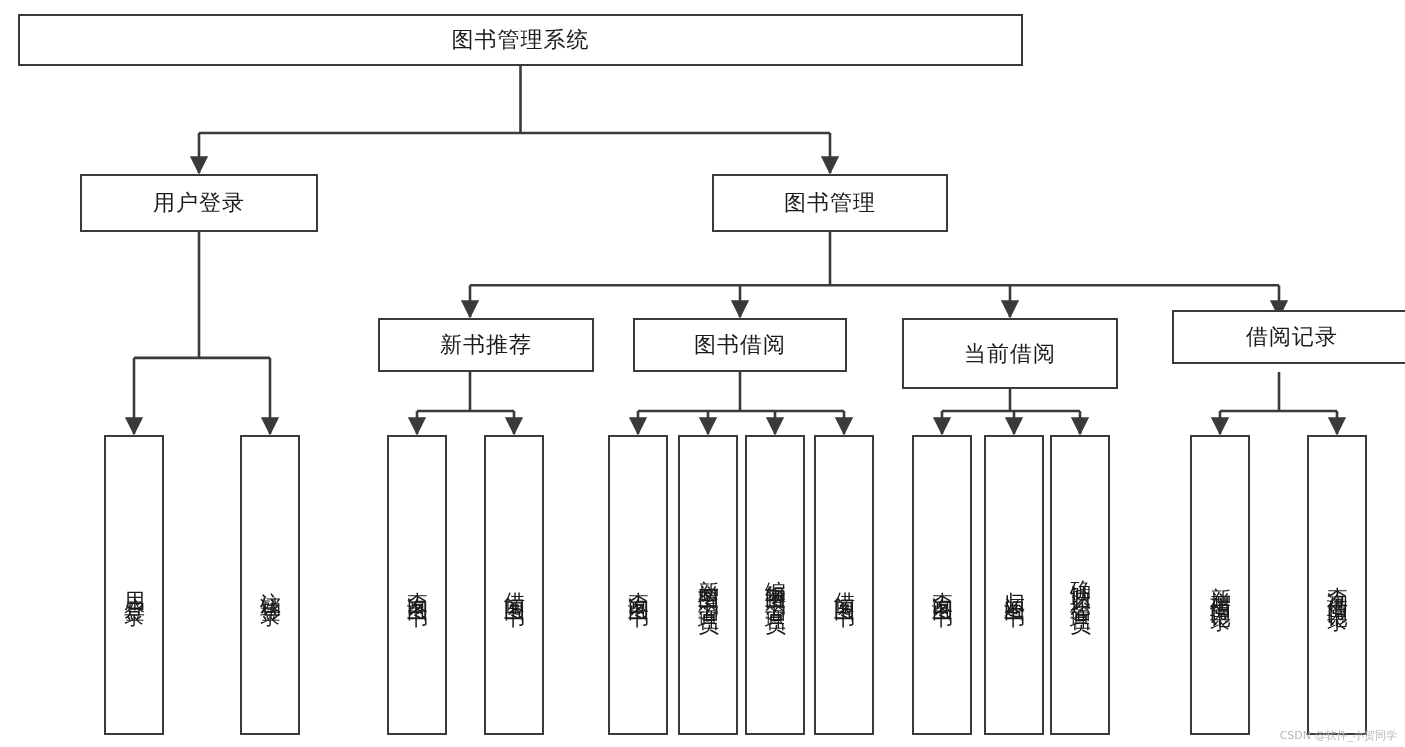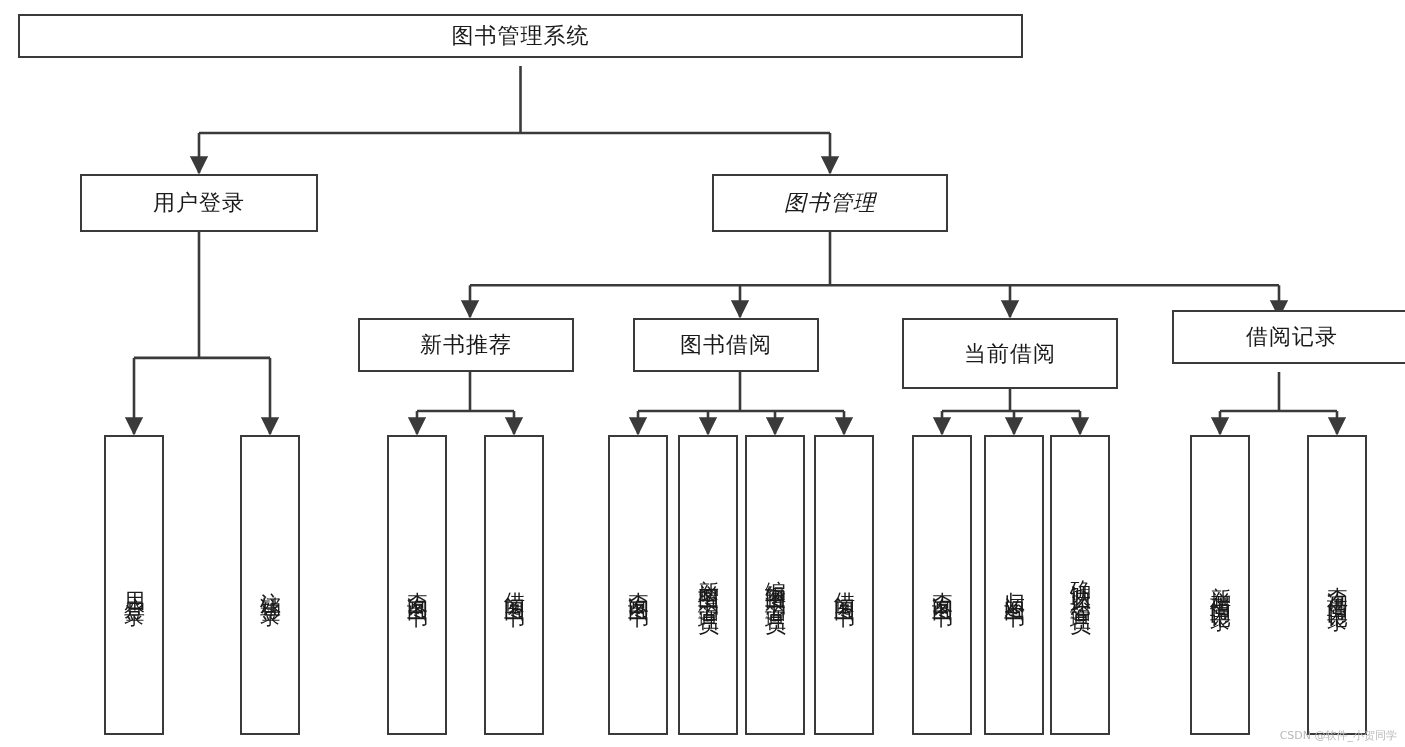--- a/index.html
+++ b/index.html
@@ -105,33 +105,33 @@
         <path d="M 1014 411.06 L 1014 434" marker-end="url(#arrow)"></path>
         <path d="M 1080 411.06 L 1080 434" marker-end="url(#arrow)"></path>
         <path d="M 1279 372 L 1279 411.06"></path>
         <path d="M 1220 411.06 L 1337 411.06"></path>
         <path d="M 1220 411.06 L 1220 434" marker-end="url(#arrow)"></path>
         <path d="M 1337 411.06 L 1337 434" marker-end="url(#arrow)"></path>
       </g>
   </svg>
 
   <div id="nodes">
-      <div class="node horiz" style="left: 18px; top: 14px; width: 1005px; height: 44px;">
+      <div class="node horiz" style="left: 18px; top: 14px; width: 1005px; height: 52px;">
         <span class="hlabel">图书管理系统</span>
       </div>
       <div class="node horiz" style="left: 80px; top: 174px; width: 238px; height: 58px;">
         <span class="hlabel">用户登录</span>
       </div>
-      <div class="node horiz" style="left: 712px; top: 174px; width: 236px; height: 58px; font-style: italic;">
+      <div class="node horiz" style="left: 712px; top: 174px; width: 236px; height: 58px;">
         <span class="hlabel">图书管理</span>
       </div>
-      <div class="node horiz" style="left: 358px; top: 318px; width: 216px; height: 54px; align-items: center;">
+      <div class="node horiz" style="left: 378px; top: 318px; width: 216px; height: 54px; align-items: center;">
         <span class="hlabel">新书推荐</span>
       </div>
-      <div class="node horiz" style="left: 633px; top: 318px; width: 186px; height: 54px;">
+      <div class="node horiz" style="left: 633px; top: 318px; width: 214px; height: 54px;">
         <span class="hlabel">图书借阅</span>
       </div>
       <div class="node horiz" style="left: 902px; top: 318px; width: 216px; height: 71px;">
         <span class="hlabel">当前借阅</span>
       </div>
       <div class="node horiz" style="left: 1172px; top: 310px; width: 240px; height: 54px;">
         <span class="hlabel">借阅记录</span>
       </div>
       <div class="node vert" style="left: 104px; top: 435px; width: 60px; height: 300px;">
         <span class="vlabel">用户登录</span>

